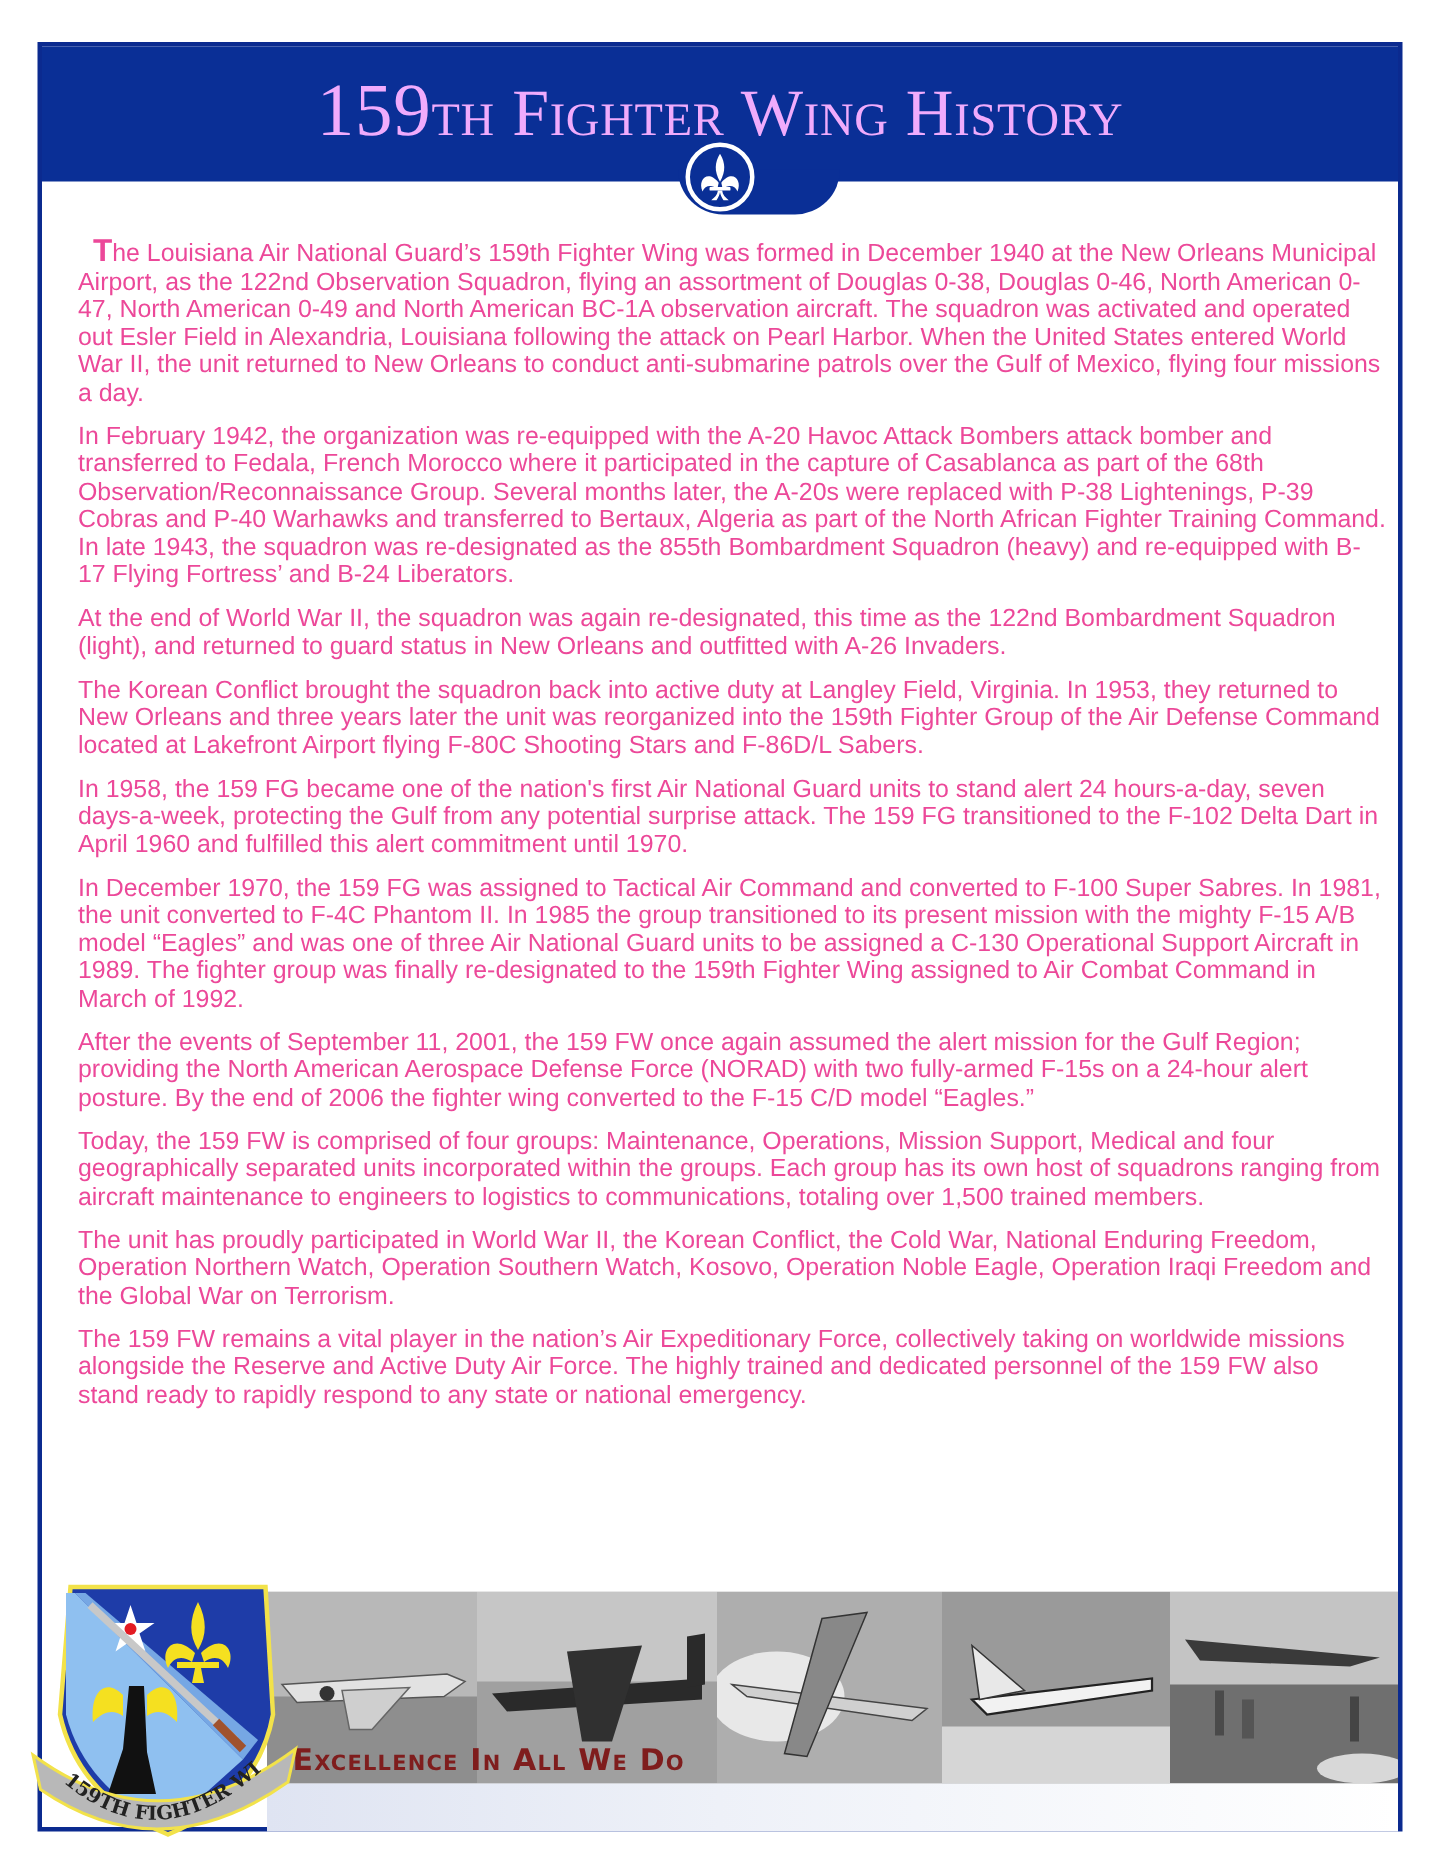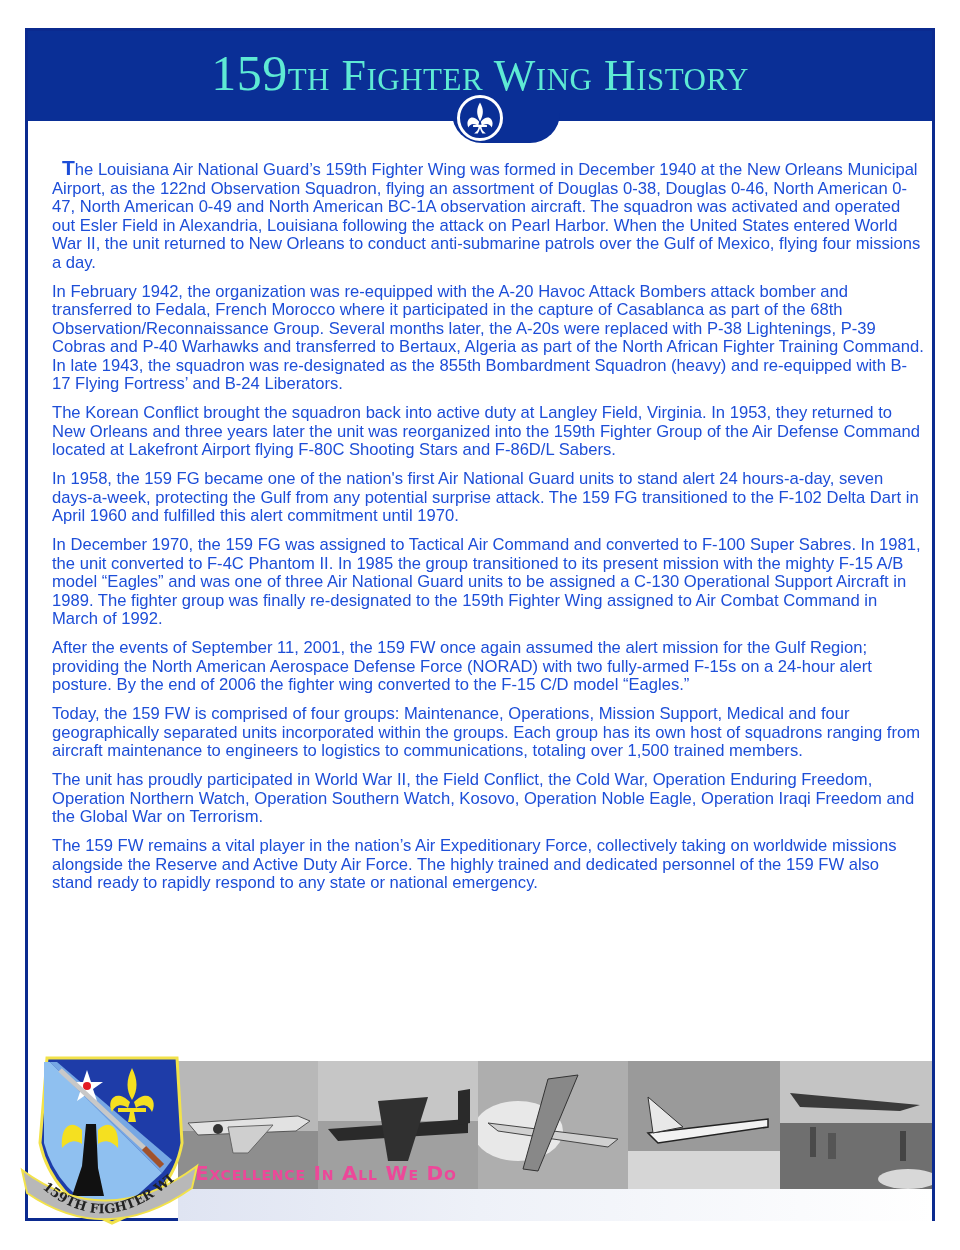--- a/index.html
+++ b/index.html
@@ -10,21 +10,21 @@
       position: absolute; left: 25px; top: 28px; width: 910px; height: 1193px;
       border: 3px solid #0b2a8f; background: #ffffff;
     }
     .banner {
       position: absolute; left: 0; top: 0; width: 904px; height: 90px;
       background: #0a2f96;
     }
     .title {
       position: absolute; left: 0; top: 14px; width: 904px; text-align: center;
       font-family: "Liberation Serif", "DejaVu Serif", serif;
-      color: #5eead4; font-size: 44px; letter-spacing: 0.5px; line-height: 56px;
+      color: #f0abfc; font-size: 44px; letter-spacing: 0.5px; line-height: 56px;
       font-variant: small-caps;
     }
     .title .big { font-size: 50px; }
     .medallion-tab {
       position: absolute; left: 424px; top: 82px; width: 108px; height: 30px;
       background: #0a2f96; border-radius: 0 0 54px 54px;
     }
     .medallion {
       position: absolute; left: 432px; top: 64px; width: 46px; height: 46px;
       left: 429px;
@@ -34,21 +34,21 @@
     .medallion svg { width: 30px; height: 32px; }
 
     
     .watermark {
       position: absolute; left: 20px; top: 230px; width: 520px; height: 820px;
       opacity: 0.10; pointer-events: none;
     }
 
     .content {
       position: absolute; left: 24px; top: 128px; width: 872px;
-      color: #1d4ed8; font-size: 16.6px; line-height: 18.5px;
+      color: #ec4899; font-size: 16.6px; line-height: 18.5px;
     }
     .content p { margin-bottom: 10.5px; }
     .dropcap { font-weight: bold; font-size: 21px; padding-left: 10px; }
 
     .photo-strip {
       position: absolute; left: 150px; top: 1030px; width: 754px; height: 128px;
       display: flex;
     }
     .photo {
       position: relative; height: 128px; overflow: hidden;
@@ -56,21 +56,21 @@
     }
     .photo svg { position: absolute; left: 0; top: 0; width: 100%; height: 100%; }
 
     .motto-bar {
       position: absolute; left: 150px; top: 1158px; width: 754px; height: 32px;
       background: linear-gradient(90deg, #dfe4f2 0%, #eef1f8 40%, #ffffff 100%);
     }
     .motto {
       position: absolute; left: 195px; top: 1161px;
       font-family: "DejaVu Sans", sans-serif; font-weight: bold;
-      color: #ec4899; font-size: 20px; font-variant: small-caps; letter-spacing: 0.8px;
+      color: #7f1d1d; font-size: 20px; font-variant: small-caps; letter-spacing: 0.8px;
     }
 
     .badge {
       position: absolute; left: 12px; top: 1048px; width: 195px; height: 180px;
     }
   </style>
 </head>
 <body>
 
 <svg class="watermark" viewBox="0 0 100 160">
@@ -94,26 +94,27 @@
       <path d="M47 68 C 22 36, -2 62, 10 88 C 16 74, 30 72, 44 82 Z" fill="#ffffff"></path>
       <path d="M53 68 C 78 36, 102 62, 90 88 C 84 74, 70 72, 56 82 Z" fill="#ffffff"></path>
       <rect x="26" y="78" width="48" height="8" rx="2" fill="#ffffff"></rect>
       <path d="M45 86 C 44 96, 38 102, 30 108 L 42 108 C 46 102, 49 96, 50 90 C 51 96, 54 102, 58 108 L 70 108 C 62 102, 56 96, 55 86 Z" fill="#ffffff"></path>
     </svg>
   </div>
 
   <div class="content">
     <p><span class="dropcap">T</span><span>he Louisiana Air National Guard’s 159th Fighter Wing was formed in December 1940 at the New Orleans Municipal Airport, as the 122nd Observation Squadron, flying an assortment of Douglas 0-38, Douglas 0-46, North American 0-47, North American 0-49 and North American BC-1A observation aircraft.  The squadron was activated and operated out Esler Field in Alexandria, Louisiana following the attack on Pearl Harbor. When the United States entered World War II, the unit returned to New Orleans to conduct anti-submarine patrols over the Gulf of Mexico, flying four missions a day.</span></p>
     <p>In February 1942, the organization was re-equipped with the A-20 Havoc Attack Bombers attack bomber and transferred to Fedala, French Morocco where it participated in the capture of Casablanca as part of the 68th Observation/Reconnaissance Group.  Several months later, the A-20s were replaced with P-38 Lightenings, P-39 Cobras and P-40 Warhawks and transferred to Bertaux, Algeria as part of the North African Fighter Training Command.  In late 1943, the squadron was re-designated as the 855th Bombardment Squadron (heavy) and re-equipped with B-17 Flying Fortress’ and B-24 Liberators.</p>
+    <p>At the end of World War II, the squadron was again re-designated, this time as the 122nd Bombardment Squadron (light), and returned to guard status in New Orleans and outfitted with A-26 Invaders.</p>
     <p>The Korean Conflict brought the squadron back into active duty at Langley Field, Virginia. In 1953, they returned to New Orleans and three years later the unit was reorganized into the 159th Fighter Group of the Air Defense Command located at Lakefront Airport flying F-80C Shooting Stars and F-86D/L Sabers.</p>
     <p>In 1958, the 159 FG became one of the nation's first Air National Guard units to stand alert 24 hours-a-day, seven days-a-week, protecting the Gulf from any potential surprise attack.  The 159 FG transitioned to the F-102 Delta Dart in April 1960 and fulfilled this alert commitment until 1970.</p>
     <p>In December 1970, the 159 FG was assigned to Tactical Air Command and converted to F-100 Super Sabres.  In 1981, the unit converted to F-4C Phantom II.  In 1985 the group transitioned to its present mission with the mighty F-15 A/B model “Eagles” and was one of three Air National Guard units to be assigned a C-130 Operational Support Aircraft in 1989. The fighter group was finally re-designated to the 159th Fighter Wing assigned to Air Combat Command in March of 1992.</p>
     <p>After the events of September 11, 2001, the 159 FW once again assumed the alert mission for the Gulf Region; providing the North American Aerospace Defense Force (NORAD) with two fully-armed F-15s on a 24-hour alert posture.  By the end of 2006 the fighter wing converted to the F-15 C/D model “Eagles.”</p>
     <p>Today, the 159 FW is comprised of four groups:  Maintenance, Operations, Mission Support, Medical and four geographically separated units incorporated within the groups. Each group has its own host of squadrons ranging from aircraft maintenance to engineers to logistics to communications, totaling over 1,500 trained members.</p>
-    <p>The unit has proudly participated in World War II, the Field Conflict, the Cold War, Operation Enduring Freedom, Operation Northern Watch, Operation Southern Watch, Kosovo, Operation Noble Eagle, Operation Iraqi Freedom and the Global War on Terrorism.</p>
+    <p>The unit has proudly participated in World War II, the Korean Conflict, the Cold War, National Enduring Freedom, Operation Northern Watch, Operation Southern Watch, Kosovo, Operation Noble Eagle, Operation Iraqi Freedom and the Global War on Terrorism.</p>
     <p>The 159 FW remains a vital player in the nation’s Air Expeditionary Force, collectively taking on worldwide missions alongside the Reserve and Active Duty Air Force.  The highly trained and dedicated personnel of the 159 FW also stand ready to rapidly respond to any state or national emergency.</p>
   </div>
 
   <div class="photo-strip">
     <div class="photo" style="width:140px;">
       <svg viewBox="0 0 140 128" preserveAspectRatio="none">
         <rect width="140" height="128" fill="#b8b8b8"></rect>
         <rect y="70" width="140" height="58" fill="#8e8e8e"></rect>
         <path d="M10 62 L120 55 L132 60 L118 70 L20 74 Z" fill="#e2e2e2" stroke="#555" stroke-width="1"></path>
         <path d="M50 66 L95 64 L70 92 L55 92 Z" fill="#cfcfcf" stroke="#666" stroke-width="1"></path>

